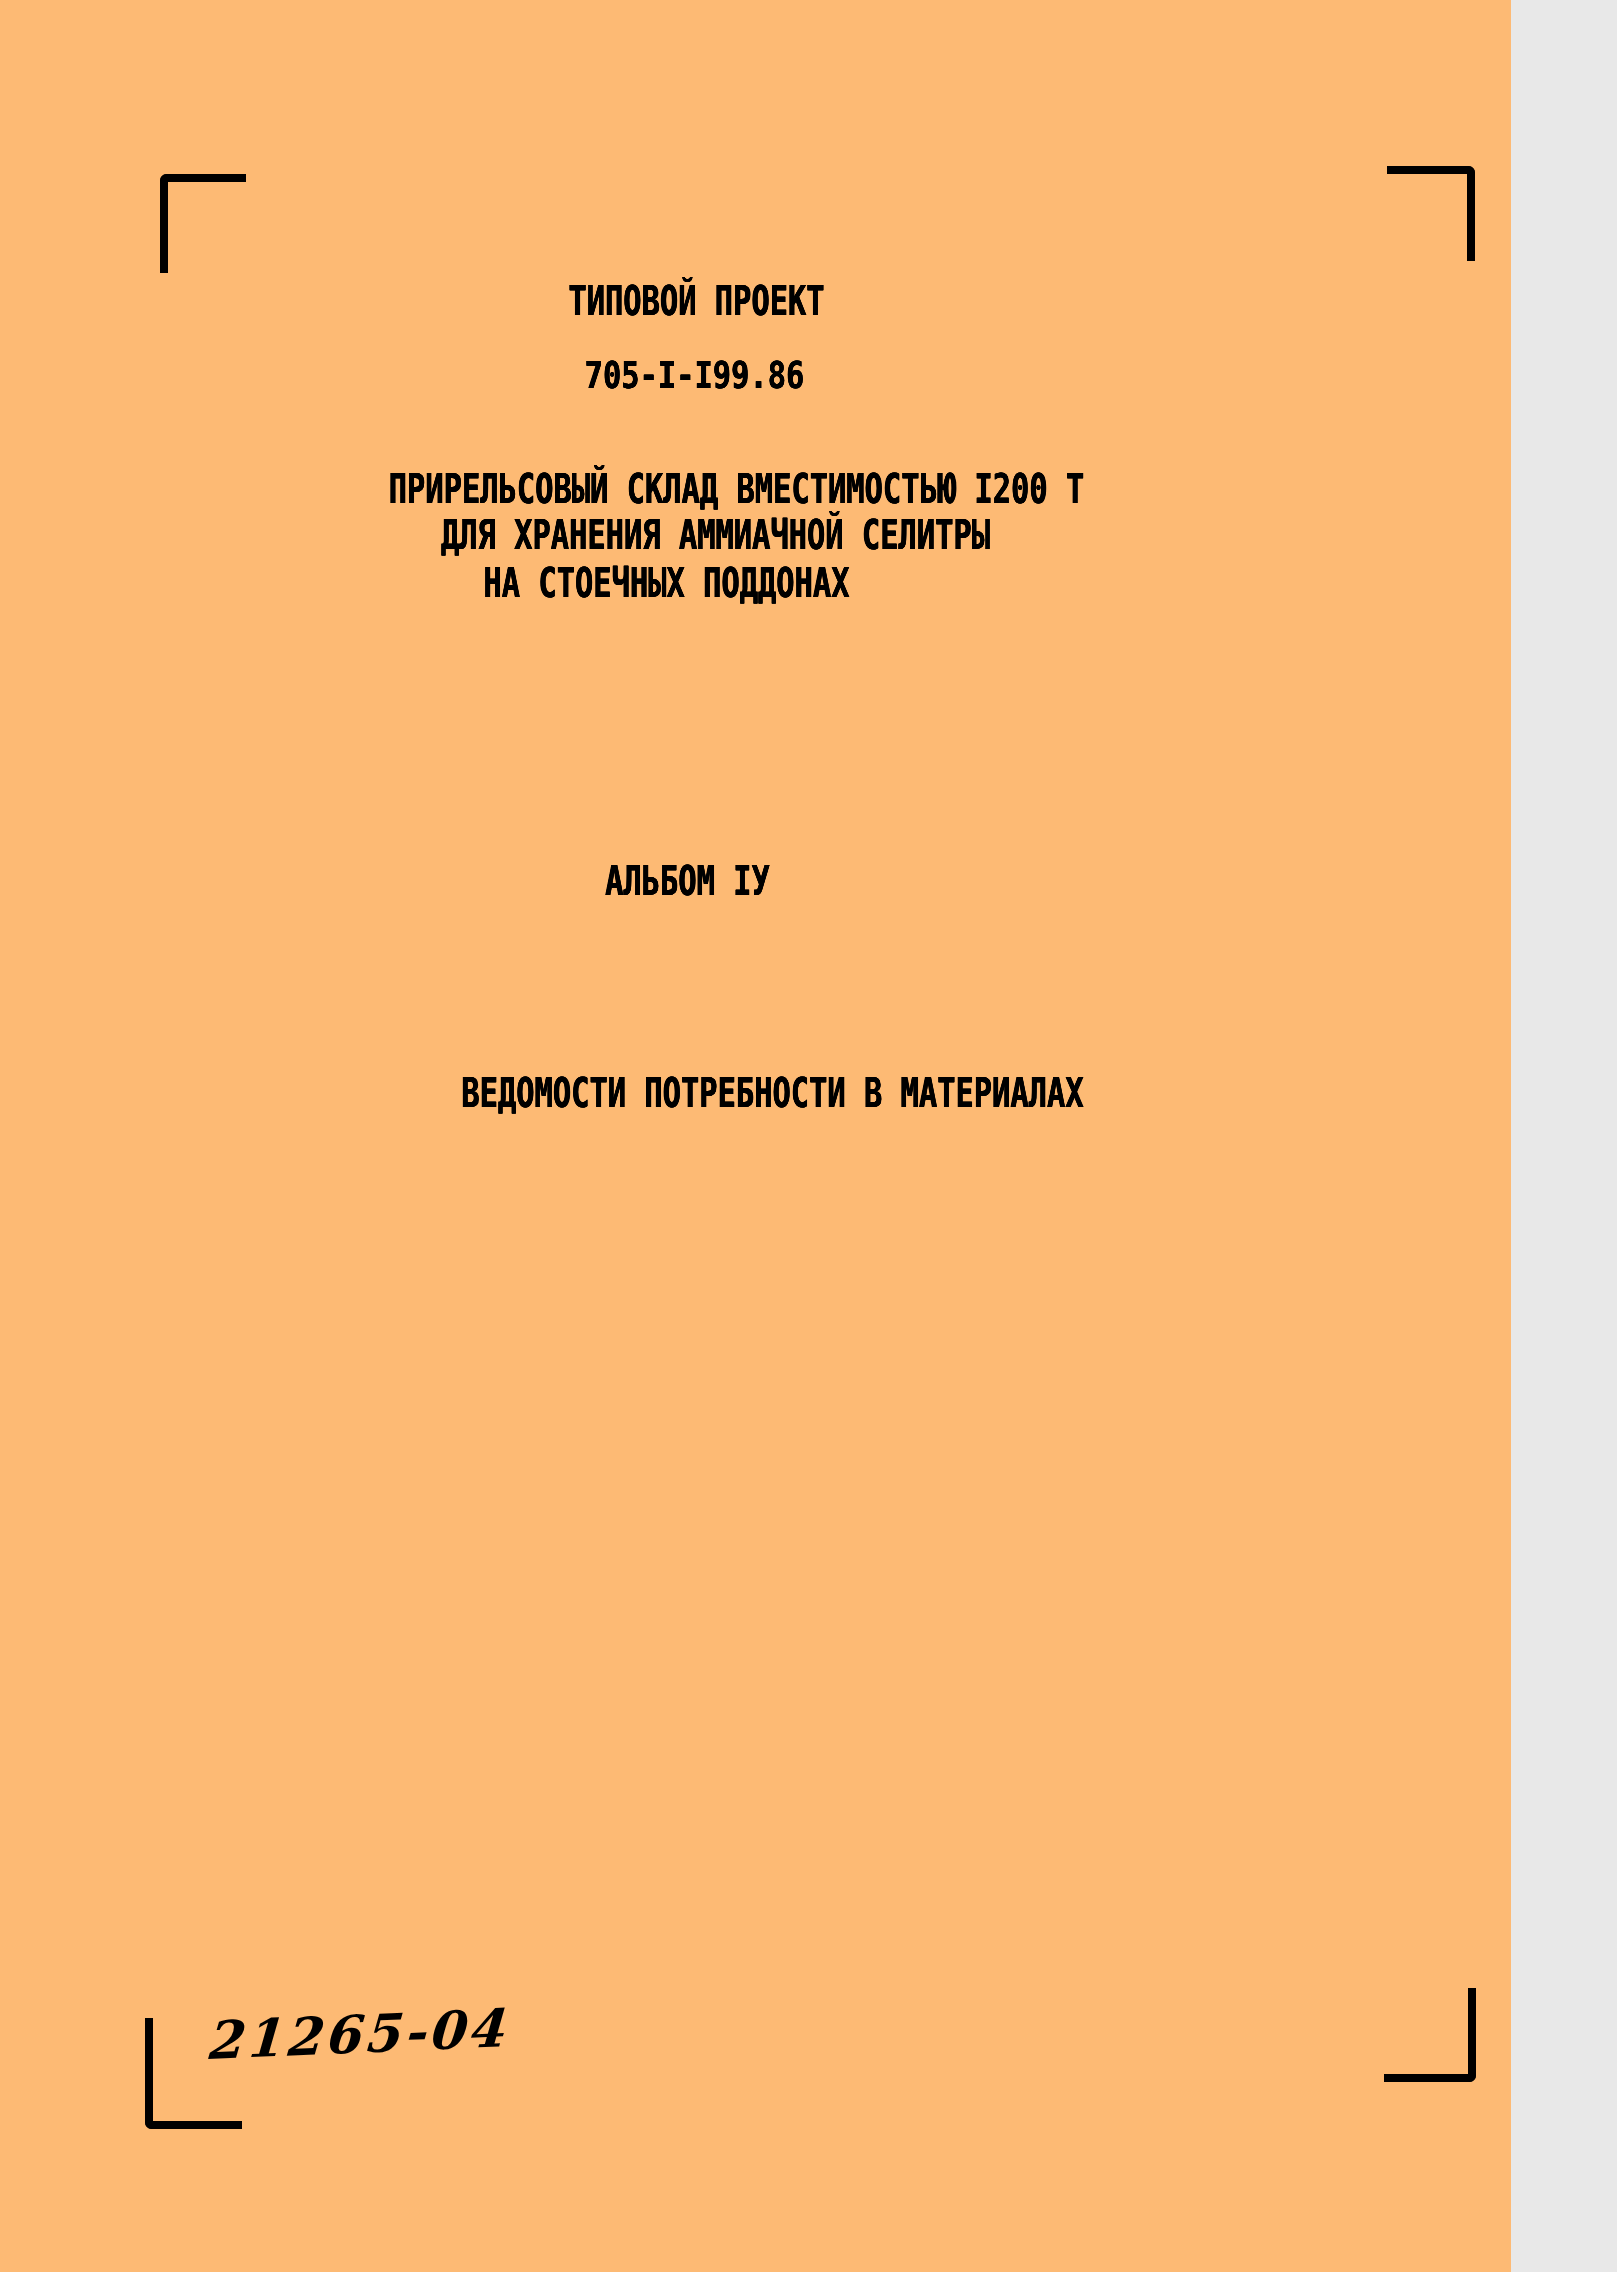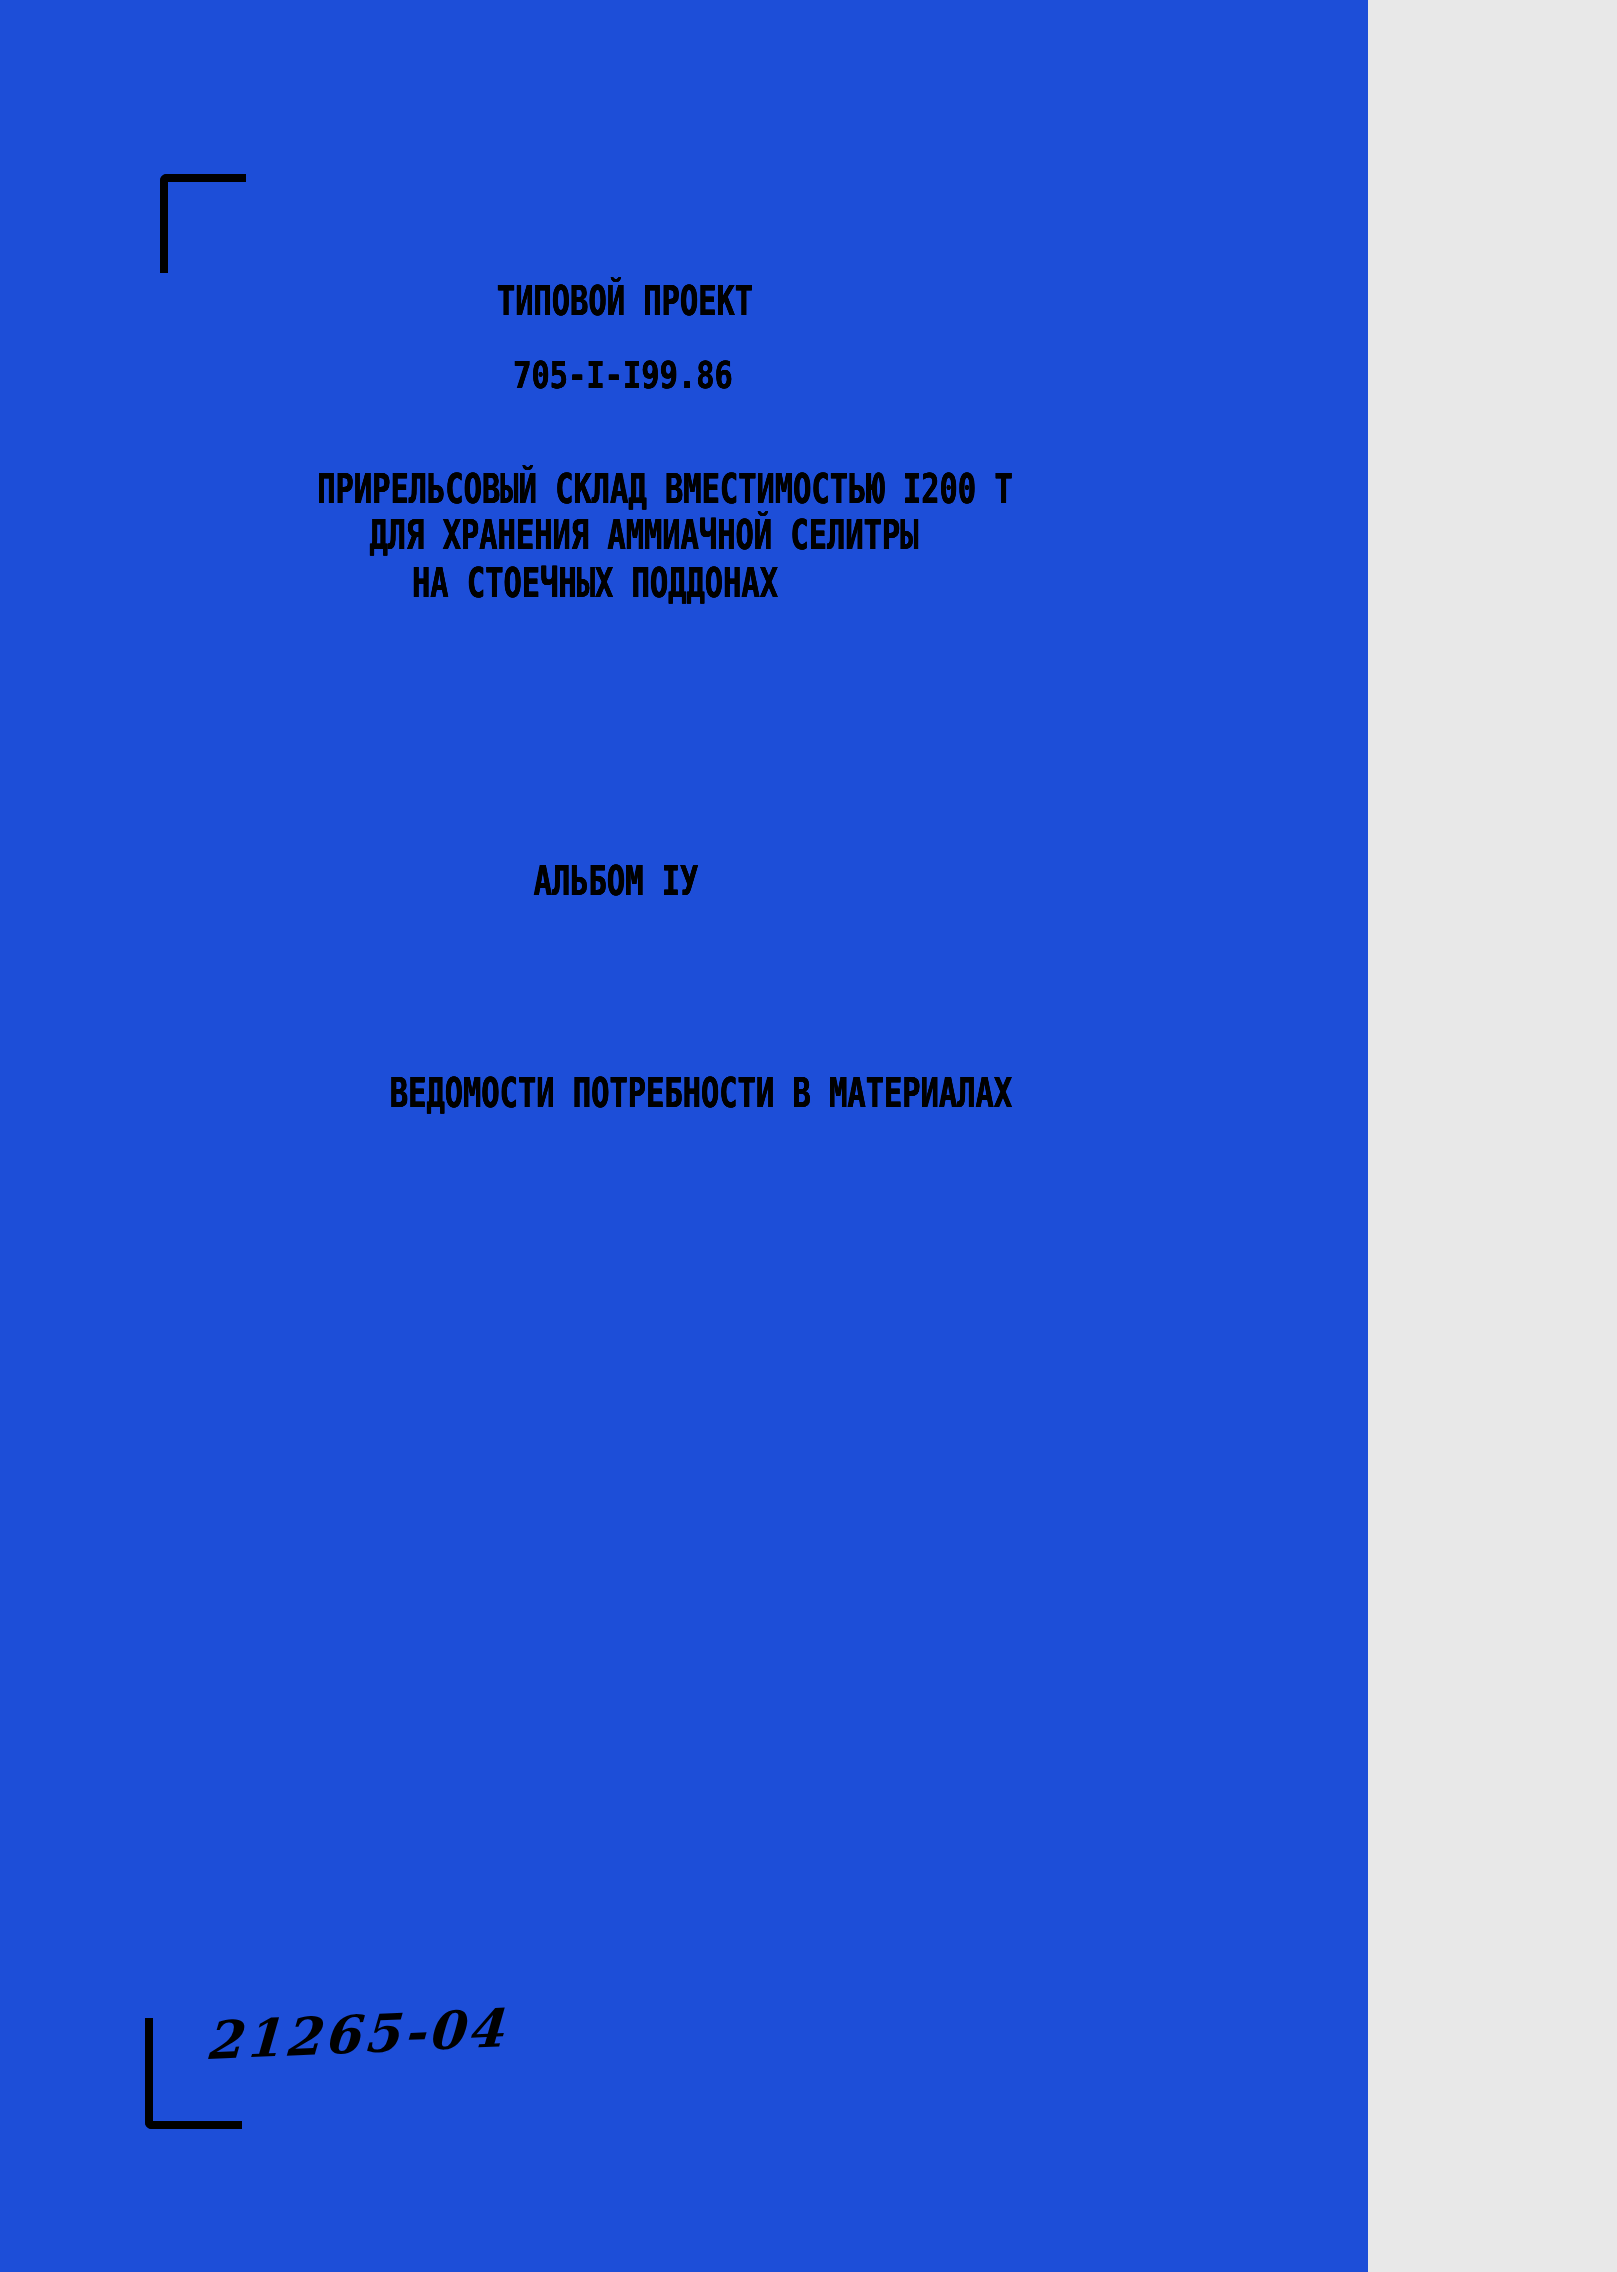--- a/index.html
+++ b/index.html
@@ -2,23 +2,23 @@
 <html style="font-size:10.4px"><head>
 <meta charset="utf-8">
 <style>
   html, body {
     margin: 0;
     padding: 0;
     background: #e8e8e8;
   }
   .page {
     position: relative;
-    width: 1368px;
+    width: 1511px;
     height: 2273px;
-    background: #1d4ed8;
+    background: #fdba74;
     overflow: hidden;
     font-family: "DejaVu Sans Mono", "Liberation Mono", monospace;
   }
   
   .tw {
     position: absolute;
     left: 0;
     width: 100%;
     text-align: center;
     font-family: "DejaVu Sans Mono", "Liberation Mono", monospace;

